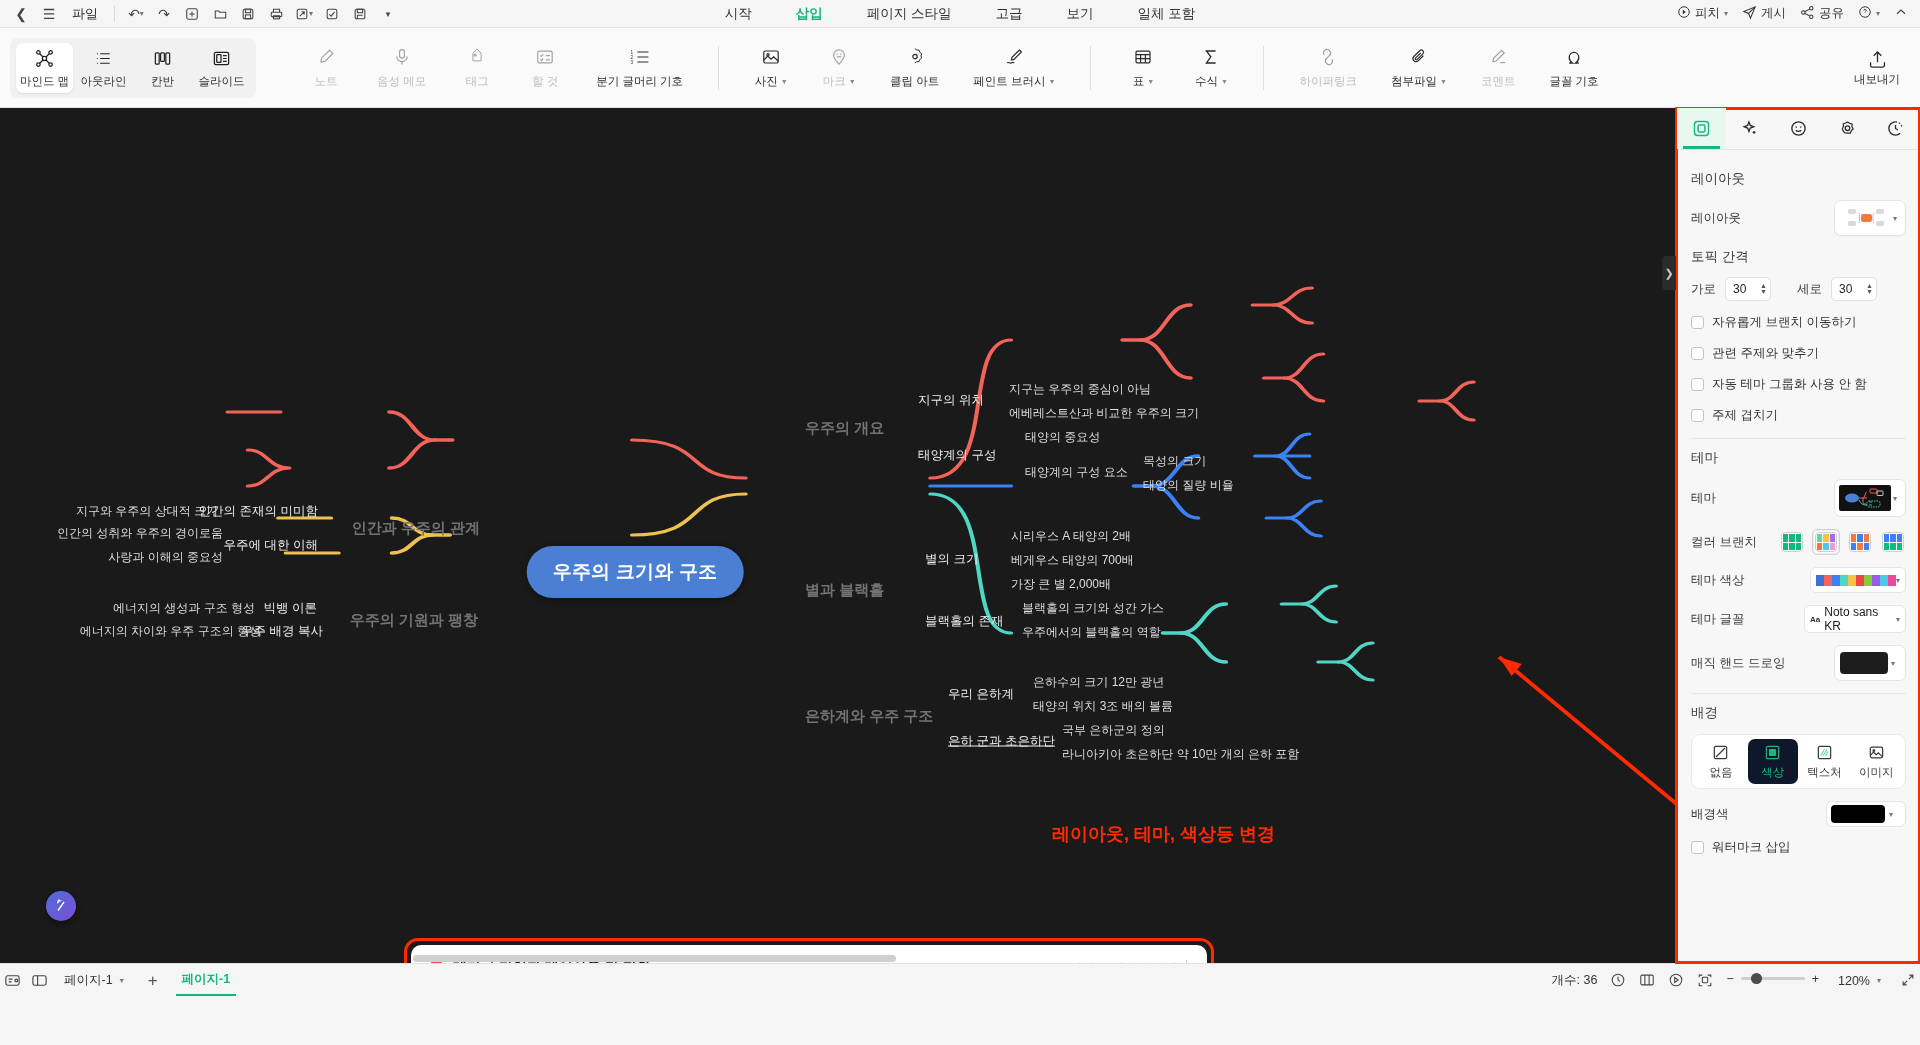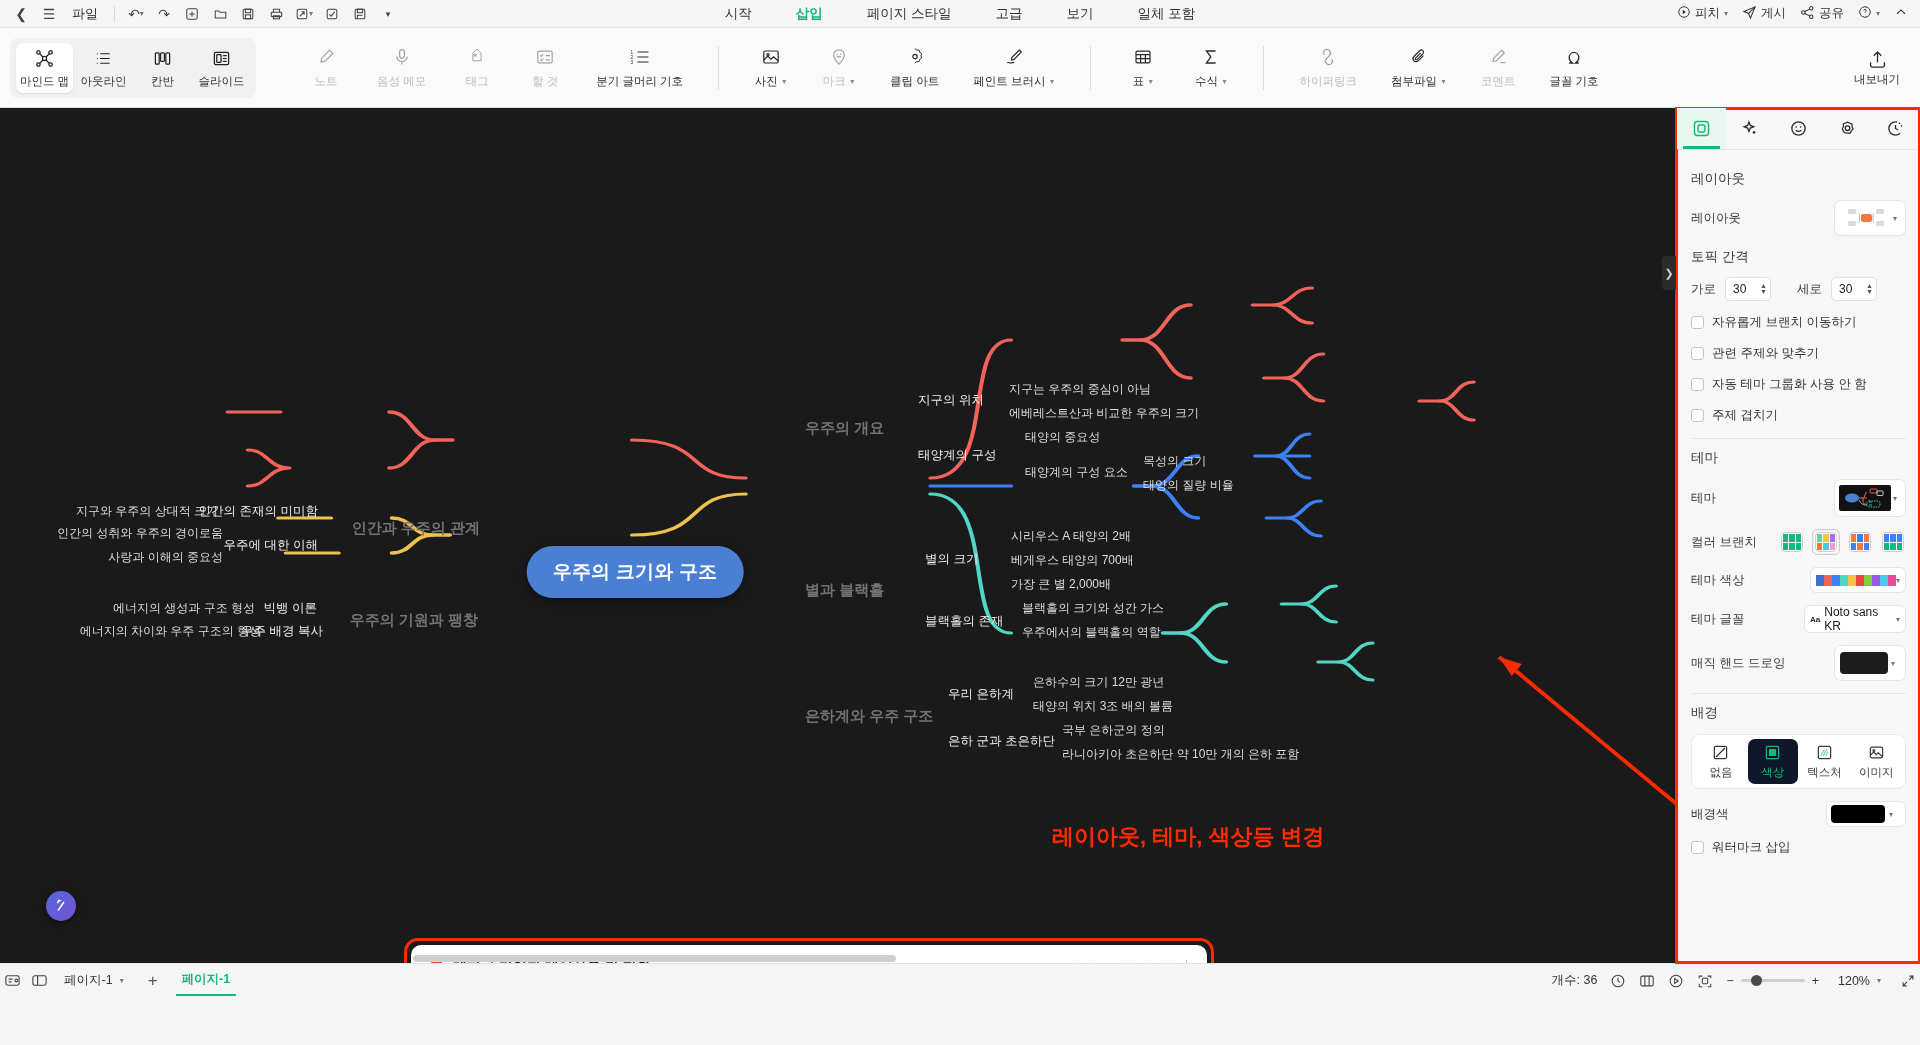--- a/index.html
+++ b/index.html
@@ -95,21 +95,21 @@
   }
   .collapse-handle{
     position:absolute; right:0; top:148px; width:14px; height:34px;
     background:#2b2b2b; border-radius:4px 0 0 4px; display:flex;
     align-items:center; justify-content:center; color:#ccc; font-size:11px; z-index:6;
   }
 
   
   .annot-text{
     position:absolute; left:1285px; top:855px; transform:translateY(-50%);
-    color:#ff2a00; font-size:22px; font-weight:700; white-space:nowrap;
+    color:#ff2a00; font-size:18px; font-weight:700; white-space:nowrap;
   }
 
   
   .hintcard{
     position:absolute; left:404px; top:830px; width:810px; height:180px;
     border:3px solid #ff2a00; border-radius:14px; padding:4px; z-index:5;
   }
   .hintcard-inner{
     width:100%; height:100%; background:#fff; border-radius:10px;
     padding:14px 20px 12px; display:flex; flex-direction:column;
@@ -198,21 +198,21 @@
   .statusbar{
     height:34px; background:#f5f5f5; border-top:1px solid #e2e2e2;
     display:flex; align-items:center; padding:0 4px; gap:10px; font-size:12.5px; color:#333;
   }
   .sb-icon{ color:#555; display:flex; align-items:center; }
   .pagepill{ display:flex; align-items:center; gap:7px; padding:2px 6px; }
   .pagetab{
     color:#14b87c; font-weight:600; border-bottom:2px solid #14b87c; padding:5px 6px 6px;
   }
   .addbtn{ font-size:17px; color:#555; padding:0 8px; }
-  .sb-right{ margin-left:auto; display:flex; align-items:center; gap:13px; }
+  .sb-right{ margin-left:auto; display:flex; align-items:flex-start; gap:13px; }
   .zoomslider{ display:flex; align-items:center; gap:7px; }
   .zs-track{ width:64px; height:3px; background:#cfcfcf; border-radius:2px; position:relative; }
   .zs-knob{ position:absolute; left:10px; top:-4px; width:11px; height:11px; border-radius:50%; background:#4a4a4a; }
   .hscroll{
     position:absolute; left:0; right:244px; bottom:0; height:9px; display:flex; align-items:center; z-index:7;
   }
   .hscroll-bar{ position:absolute; left:413px; width:483px; height:7px; background:#cfcfcf; border-radius:4px; }
 </style>
 </head>
 <body>
@@ -645,21 +645,21 @@
     <div class="node lvl3" style="left:1011px; top:452px;">베게우스 태양의 700배</div>
     <div class="node lvl3" style="left:1011px; top:476px;">가장 큰 별 2,000배</div>
     <div class="node lvl2" style="left:925px; top:513px;">블랙홀의 존재</div>
     <div class="node lvl3" style="left:1022px; top:500px;">블랙홀의 크기와 성간 가스</div>
     <div class="node lvl3" style="left:1022px; top:524px;">우주에서의 블랙홀의 역할</div>
 
     <div class="node lvl1" style="left:805px; top:608px;">은하계와 우주 구조</div>
     <div class="node lvl2" style="left:948px; top:586px;">우리 은하계</div>
     <div class="node lvl3" style="left:1033px; top:574px;">은하수의 크기 12만 광년</div>
     <div class="node lvl3" style="left:1033px; top:598px;">태양의 위치 3조 배의 볼륨</div>
-    <div class="node lvl2" style="left:948px; top:633px;">은하 군과 초은하단</div>
+    <div class="node lvl2" style="left:948px; top:633px;text-decoration:underline;">은하 군과 초은하단</div>
     <div class="node lvl3" style="left:1062px; top:622px;">국부 은하군의 정의</div>
     <div class="node lvl3" style="left:1062px; top:646px;">라니아키아 초은하단 약 10만 개의 은하 포함</div>
 
     <div class="node lvl1 r" style="left:480px; top:420px;">인간과 우주의 관계</div>
     <div class="node lvl2 r" style="left:318px; top:403px;">인간의 존재의 미미함</div>
     <div class="node lvl3 r" style="left:218px; top:403px;">지구와 우주의 상대적 크기</div>
     <div class="node lvl2 r" style="left:318px; top:437px;">우주에 대한 이해</div>
     <div class="node lvl3 r" style="left:223px; top:425px;">인간의 성취와 우주의 경이로움</div>
     <div class="node lvl3 r" style="left:223px; top:449px;">사랑과 이해의 중요성</div>
 

